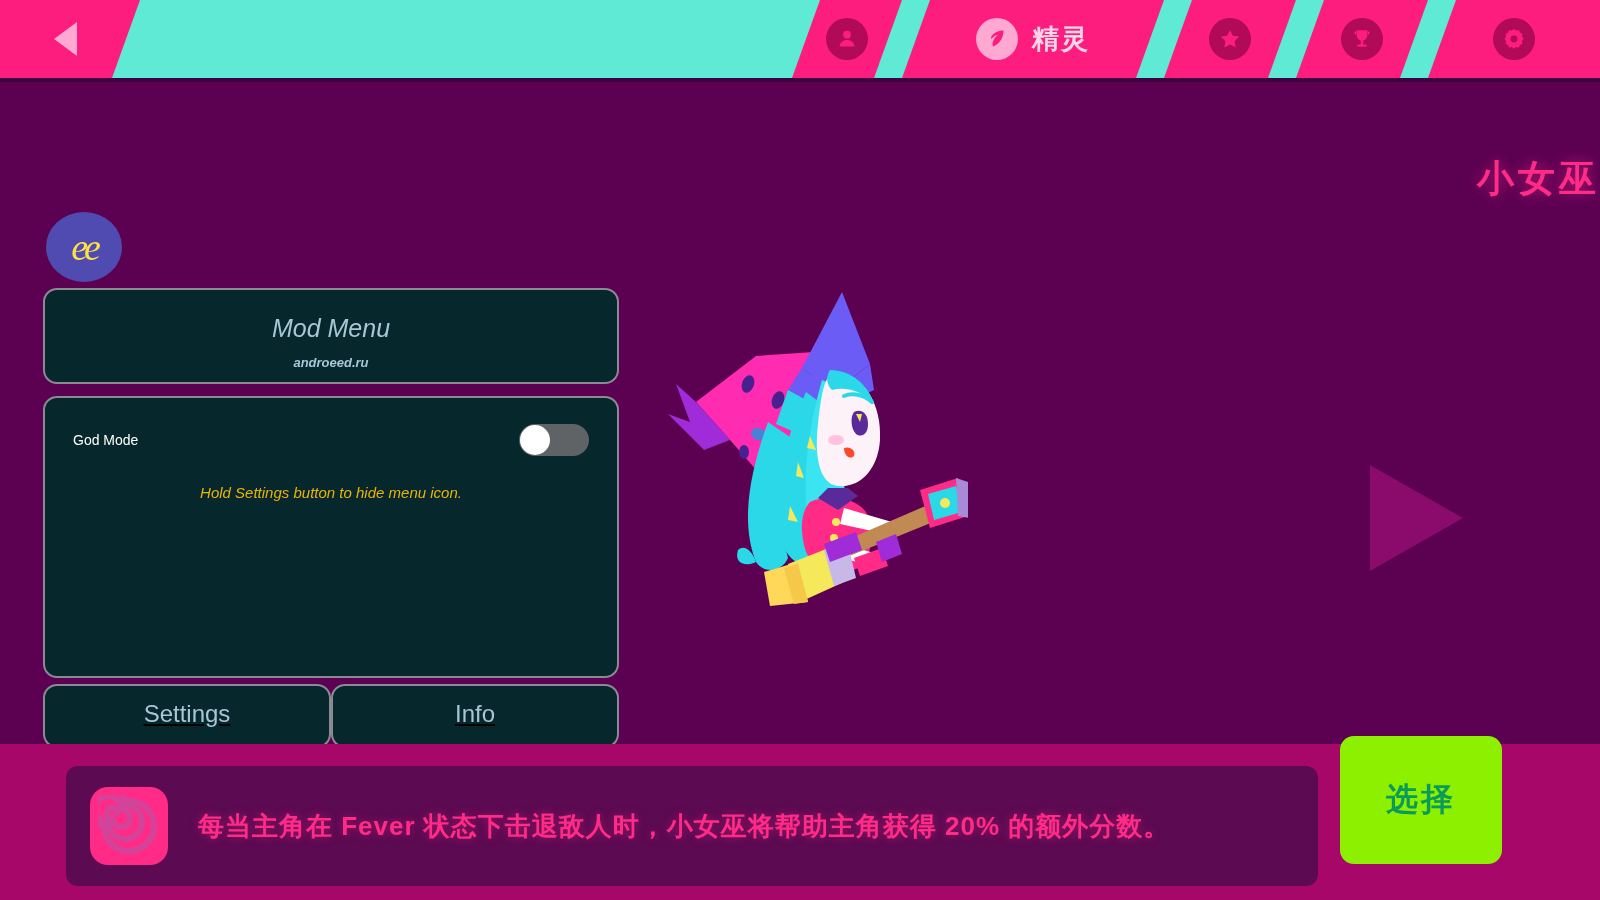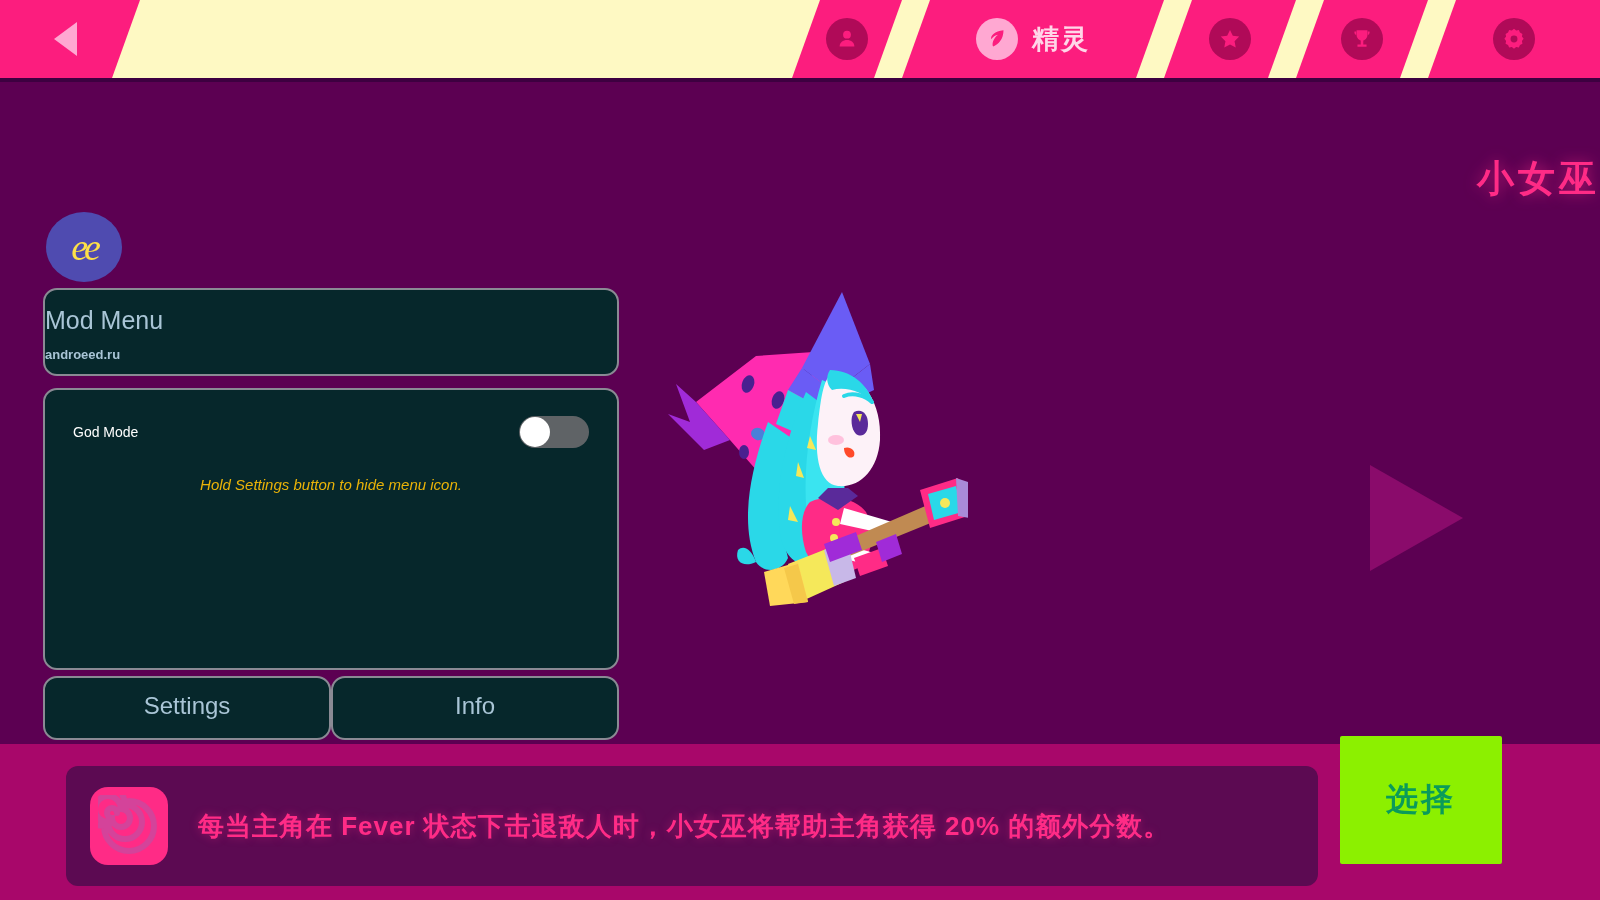--- a/index.html
+++ b/index.html
@@ -6,21 +6,21 @@
   html,body { width:1600px; height:900px; overflow:hidden; }
   body {
     font-family:"Liberation Sans", sans-serif;
     background:#5c0052;
     position:relative;
   }
 
   
   .header {
     position:absolute; left:0; top:0; width:1600px; height:82px;
-    background:#fef9c3;
+    background:#5eead4;
     overflow:hidden;
   }
   .header-underline {
     position:absolute; left:0; top:78px; width:1600px; height:4px;
     background:#3d0040;
   }
   .back-slab {
     position:absolute; left:0; top:0; width:140px; height:78px;
     background:#fc1d7e;
     clip-path:polygon(0 0, 140px 0, 112px 78px, 0 78px);
@@ -78,21 +78,21 @@
     border-bottom:53px solid transparent;
     border-left:93px solid #8a0b6b;
     cursor:pointer;
   }
 
   
   .mod-wrap { position:absolute; left:43px; top:206px; width:576px; }
   .mod-panel {
     background:#06272b; border:2px solid #8a8a94; border-radius:14px;
   }
-  .mod-header { padding:16px 0 12px; text-align:left; }
+  .mod-header { padding:24px 0 12px; text-align:center;font-style:italic; }
   .mod-title { color:#a9c5d6; font-size:25px; }
   .mod-sub { color:#a9c5d6; font-size:13px; font-weight:bold; margin-top:12px; }
   .mod-body {
     margin-top:12px; height:282px; padding:26px 28px 0;
   }
   .row {
     display:flex; align-items:center; justify-content:space-between;
   }
   .row-label { color:#ffffff; font-size:14px; }
   .toggle {
@@ -100,21 +100,21 @@
     position:relative; cursor:pointer;
   }
   .toggle .knob {
     position:absolute; left:1px; top:1px; width:30px; height:30px;
     border-radius:50%; background:#ffffff;
   }
   .hint {
     margin-top:28px; text-align:center; color:#eab308;
     font-size:15px; font-style:italic;
   }
-  .mod-buttons { display:flex; gap:0; margin-top:6px; }
+  .mod-buttons { display:flex; gap:0; margin-top:6px;text-decoration:underline; }
   .mod-btn {
     flex:1; background:#06272b; border:2px solid #8a8a94; border-radius:14px;
     text-align:center; padding:14px 0 18px;
     color:#a9c5d6; font-size:24px; cursor:pointer;
   }
 
   
   .char-art { position:absolute; left:638px; top:190px; }
 
   
@@ -131,21 +131,21 @@
     width:78px; height:78px; border-radius:18px;
     background:#ff2b86; flex:0 0 auto;
     display:flex; align-items:center; justify-content:center;
   }
   .desc-text {
     margin-left:30px; color:#ff2b86; font-size:26px; font-weight:bold;
     letter-spacing:1px; text-shadow:0 0 10px rgba(255,43,134,.4);
   }
   .select-btn {
     position:absolute; left:1340px; top:736px;
-    width:162px; height:128px; border-radius:2px;
+    width:162px; height:128px; border-radius:14px;
     background:#8cf000;
     display:flex; align-items:center; justify-content:center;
     color:#0a9b5a; font-size:32px; font-weight:bold; letter-spacing:3px;
     cursor:pointer;
   }
 </style>
 </head>
 <body>
 
 <div class="header">

